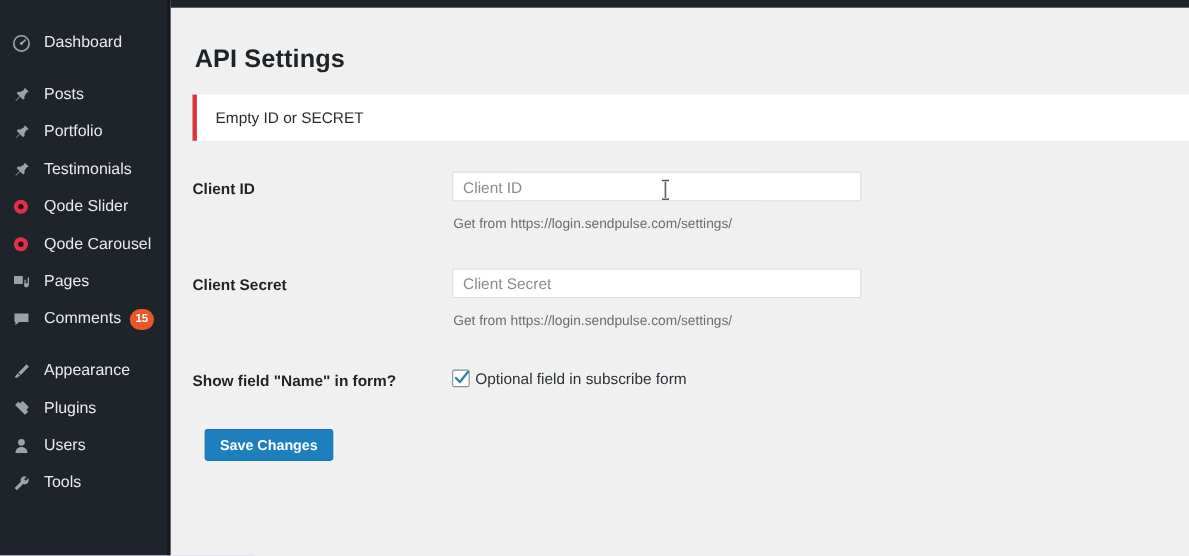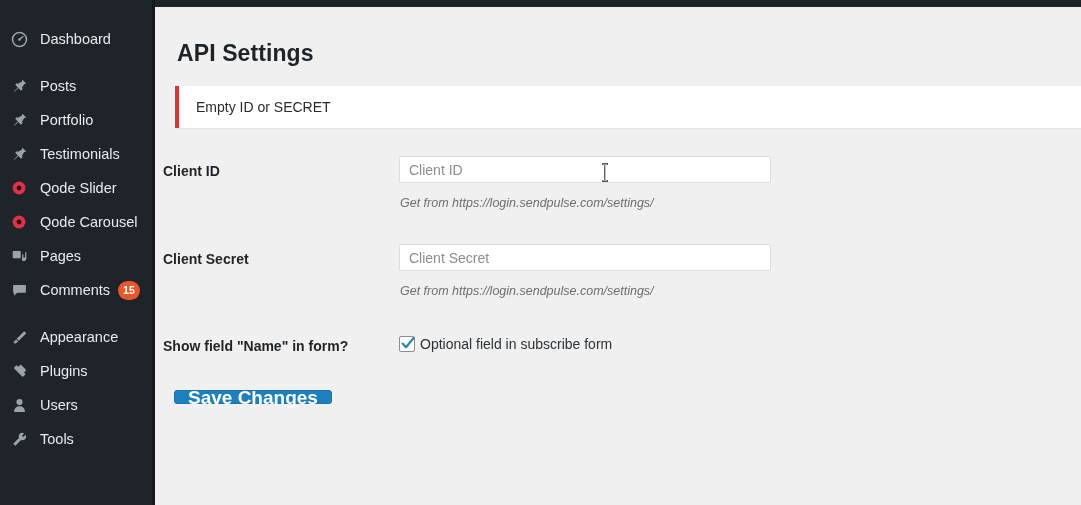--- a/index.html
+++ b/index.html
@@ -106,21 +106,21 @@
     height: 42px;
     display: flex;
     align-items: center;
     padding-left: 17px;
     font-size: 14px;
     color: #2a2a2a;
   }
 
   .form-table {
     margin: 24px 0 0 0;
-    padding-left: 8px;
+    padding-left: 20px;
     width: 100%;
   }
   .form-row {
     display: flex;
     align-items: flex-start;
     margin-bottom: 0;
   }
   .form-row .label-cell {
     width: 236px;
     flex: 0 0 236px;
@@ -142,21 +142,20 @@
     padding: 0 9px;
     font-size: 14px;
     color: #2c3338;
     font-family: "Liberation Sans", sans-serif;
     outline: none;
     display: block;
   }
   .text-input::placeholder { color: #8b8b8b; opacity: 1; }
   .help {
     font-size: 12.5px;
-    font-style: italic;
     color: #6d6d6d;
     margin-top: 13px;
     margin-bottom: 0;
     padding-left: 1px;
   }
   .row-gap { height: 30px; }
 
   .cb-line {
     display: flex;
     align-items: center;
@@ -178,23 +177,23 @@
     font-size: 14px;
     color: #2c3338;
     margin-left: 5px;
   }
 
   .btn-primary {
     margin: 36px 0 0 11px;
     background: #1d7fbd;
     border: 1px solid #1a73ab;
     color: #fff;
-    font-size: 19px;
+    font-size: 13px;
     font-weight: 600;
-    height: 14px;
+    height: 29px;
     padding: 0 13px;
     border-radius: 3px;
     cursor: pointer;
     font-family: "Liberation Sans", sans-serif;
     line-height: 1;
     display: inline-flex;
     align-items: center;
   }
 
   

